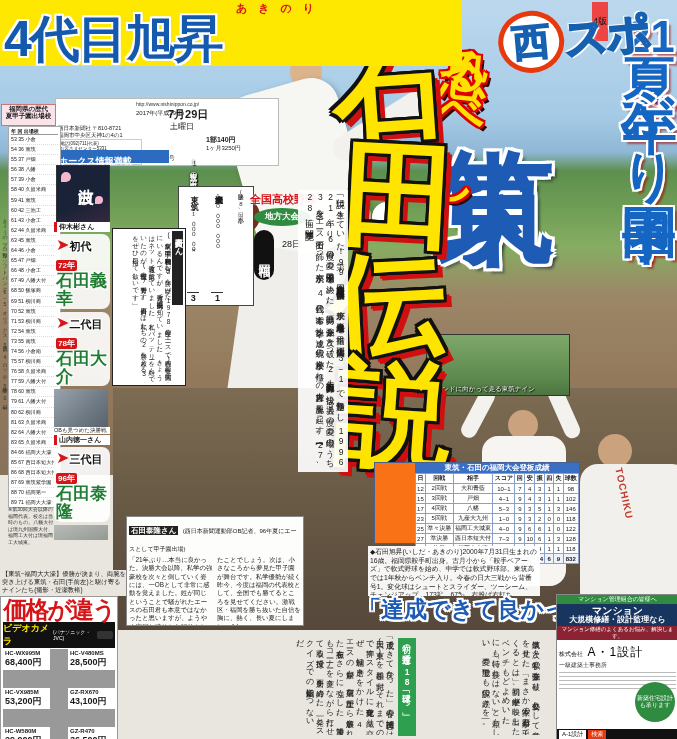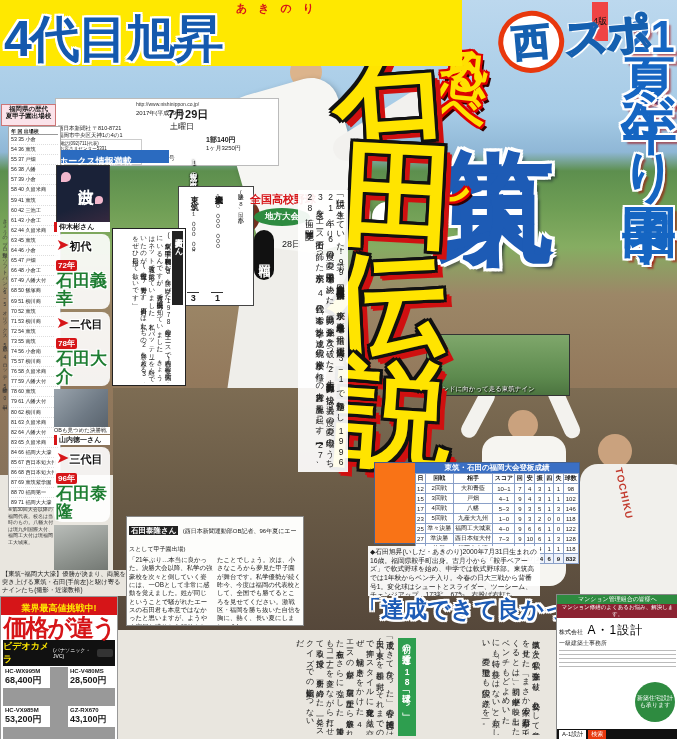--- a/index.html
+++ b/index.html
@@ -155,21 +155,21 @@
   <div class="abs" style="left:254px;top:208px;width:56px;height:18px;background:#2e8b40;border-radius:50%;z-index:9;display:flex;align-items:center;justify-content:center;">
     <span style="color:#fff;font-size:8.5px;font-weight:bold;">地方大会</span>
   </div>
   <div class="abs" style="left:254px;top:230px;width:20px;height:50px;background:#111;border-radius:10px;z-index:9;display:flex;align-items:center;justify-content:center;">
     <span class="v" style="color:#fff;font-size:12px;font-weight:bold;">福岡</span>
   </div>
   <div class="abs" style="left:282px;top:238px;font-size:9px;color:#111;z-index:9;text-shadow:0 0 2px #fff;">28日</div>
 
   <div class="abs v" style="left:298px;top:190px;width:46px;height:278px;background:rgba(255,255,255,.92);z-index:9;font-size:8.5px;line-height:1.22;padding:2px;overflow:hidden;letter-spacing:0.5px;">「伝説」は生きていた!第99回全国高校野球選手権福岡大会決勝は、東筑が春夏連続出場を目指す福岡大大濠に3−1で逆転勝ちし、1996年以来21年ぶり6度目の夏の甲子園出場を決めた。原動力は強豪を次々と破った2年生右腕・石田旭昇の快投。過去5度の夏の出場のうち3度を「エース石田」で飾った東筑が、4代目の「本命」で快挙を達成。伝統の進学校が憧れの大舞台で旋風を起こす。【27、28面に関連記事】</div>
 
-  <div class="abs" style="left:54px;top:222px;width:56px;height:382px;z-index:9;overflow:hidden;">
+  <div class="abs" style="left:54px;top:222px;width:56px;height:318px;z-index:9;overflow:hidden;">
     <div style="font-size:7px;font-weight:bold;background:#fff;border-left:3px solid #d61518;padding-left:2px;">仰木彬さん</div>
     <div style="background:rgba(255,255,255,.9);border-radius:8px;margin-top:2px;padding:1px 2px;">
       <div><span style="color:#d61518;">➤</span><span class="gen-label ow1">初代</span> <span class="gen-year">72年</span></div>
       <div class="gen-name ow1">石田義幸</div>
     </div>
     <div style="background:rgba(255,255,255,.9);border-radius:8px;margin-top:3px;padding:1px 2px;">
       <div><span style="color:#d61518;">➤</span><span class="gen-label ow1">二代目</span> <span class="gen-year">78年</span></div>
       <div class="gen-name ow1">石田大介</div>
     </div>
     <div style="width:54px;height:38px;margin-top:3px;background:linear-gradient(135deg,#9aa4ad,#6f7a85 60%,#59636d);"></div>
@@ -353,23 +353,20 @@
   <div class="abs" style="left:2px;top:570px;width:124px;height:26px;z-index:9;font-size:6.3px;line-height:1.25;color:#222;background:#e9e6df;overflow:hidden;">【東筑−福岡大大濠】優勝が決まり、両腕を突き上げる東筑・石田(手前左)と駆け寄るナインたち(撮影・近瀬教裕)</div>
 
   <div class="abs" style="left:113px;top:630px;width:564px;height:109px;background:#e9e6df;z-index:3;"></div>
   <div class="abs v newscol" style="left:118px;top:634px;width:276px;height:101px;z-index:4;overflow:hidden;">「達成できて良かった」。今春の招待試合では日大三(東京)を相手に完封。それまでの速球で押すスタイルに変化球を織り交ぜ、制球に磨きをかけた。4代目エースの自覚が、窮屈な重圧から解放された右腕をさらに強くした。決勝でもコーナーを突きながら打たせて取る投球で、要所を締めた。一発とスクイズでの逆転劇につないだ。</div>
   <div class="abs v newscol" style="left:424px;top:634px;width:116px;height:101px;z-index:4;overflow:hidden;">東筑は次々と私学の強豪を破り、公立勢として意地を見せた。「まさか本家の石田君が出てくるとは」。初回、中継が映し出した相手ベンチもどよめいた。連投にも「特に疲れはない」と頼もしい。夏の聖地でも伝説の続きを―。</div>
   <div class="abs" style="left:398px;top:638px;width:18px;height:98px;background:#2e9e4f;z-index:5;display:flex;justify-content:center;">
     <span class="v" style="color:#fff;font-size:8.5px;font-weight:bold;">初の連投で118球「ほっ」</span>
   </div>
 
   <div class="abs" style="left:0;top:596px;width:116px;height:143px;background:#fff;border:1px solid #999;z-index:9;overflow:hidden;">
-    <div style="background:#d61518;text-align:center;">
-      <span style="color:#ffe800;font-size:9px;font-weight:bold;">業界最高値挑戦中!</span>
-    </div>
     <div style="color:#d61518;font-size:24px;font-weight:bold;text-align:center;letter-spacing:-2px;line-height:1.05;">価格が違う</div>
     <div style="background:#111;margin:0 2px;display:flex;align-items:center;gap:2px;">
       <span style="color:#ffe800;font-size:9px;font-weight:bold;">ビデオカメラ</span>
       <span style="color:#fff;font-size:5px;">(パナソニック・JVC)</span>
       <span style="width:18px;height:8px;background:#333;border-radius:2px;margin-left:auto;margin-right:2px;"></span>
     </div>
     <div class="price-grid" style="margin:1px 2px;">
 
         <div class="price-cell">
           <div class="price-model">HC-WX995M</div>
@@ -400,20 +397,24 @@
           <div class="price-model">GZ-R470</div>
           <div class="price-val">36,500円</div>
         </div>
       </div>
     <div style="font-size:5px;line-height:1.2;background:#fdf3c4;margin:0 2px;padding:1px;">相場により変動有り。まずはお電話下さい。最新の買取実績を毎日更新中!</div>
 
   </div>
 
   <div class="abs" style="left:556px;top:594px;width:121px;height:145px;background:#fff;border:1px solid #888;z-index:9;overflow:hidden;">
     <div style="background:#2e8b40;color:#fff;font-size:6px;text-align:center;">マンション管理組合の皆様へ</div>
+    <div style="background:#17355e;color:#fff;text-align:center;line-height:1.1;padding:1px 0;">
+      <div style="font-size:10px;font-weight:bold;">マンション</div>
+      <div style="font-size:8px;font-weight:bold;">大規模修繕・設計監理なら</div>
+    </div>
     <div style="background:#8b2332;color:#fff;font-size:5.5px;text-align:center;">マンション修繕のよくあるお悩み、解決します。</div>
     <div style="padding:2px;">
       <span style="font-size:6px;">株式会社</span>
       <span style="font-size:12px;font-weight:normal;color:#000000;letter-spacing:1px;">A・1設計</span>
       <div style="font-size:6px;color:#333;">一級建築士事務所</div>
       <div style="margin-top:2px;height:18px;background:
         repeating-linear-gradient(180deg,#bbb 0 1px,transparent 1px 4px);"></div>
     </div>
     <div style="position:absolute;right:3px;bottom:18px;width:40px;height:40px;border-radius:50%;background:#2e8b40;color:#fff;display:flex;align-items:center;justify-content:center;text-align:center;">
       <span style="font-size:6px;line-height:1.2;">新築住宅設計も承ります</span>

